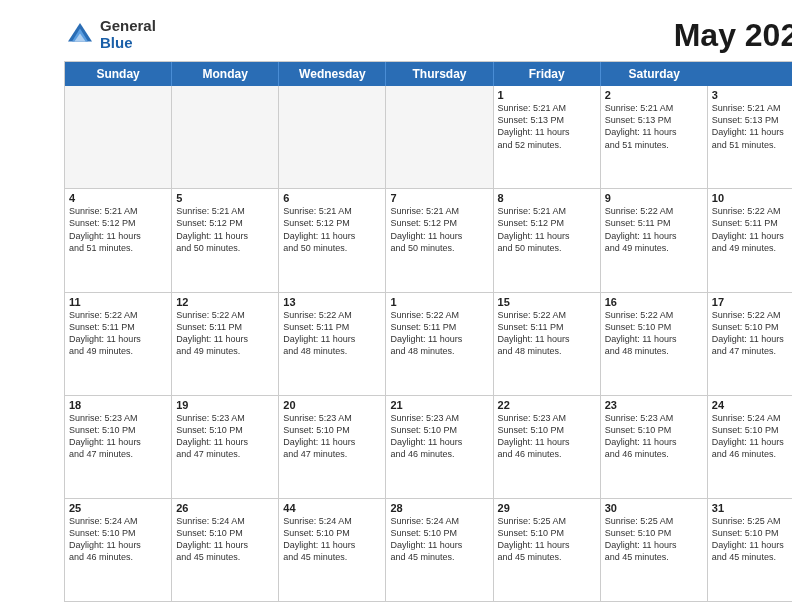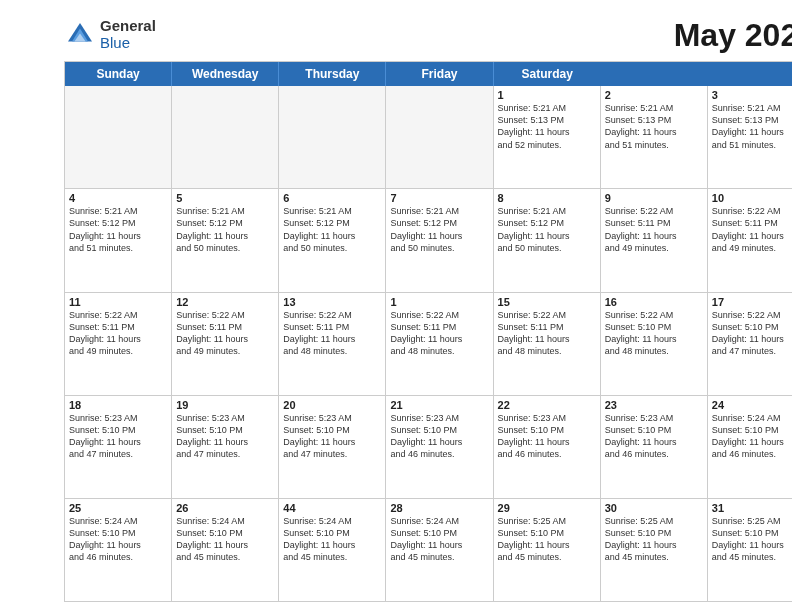--- a/index.html
+++ b/index.html
@@ -34,21 +34,21 @@
       flex-direction: column;
       line-height: 1.1;
     }
     .logo-general {
       font-size: 15px;
       font-weight: bold;
       color: #333;
     }
     .logo-blue {
       font-size: 15px;
-      font-weight: normal;
+      font-weight: bold;
       color: #1a5fa8;
     }
     .logo-icon {
       width: 32px;
       height: 32px;
     }
     .title-block {
       text-align: center;
     }
     .title-month {
@@ -134,20 +134,21 @@
       </div>
     </div>
     <div class="title-block">
       <div class="title-month">May 2025</div>
     </div>
   </div>
 
   <div class="calendar">
     <div class="cal-header">
     <div class="cal-header-cell">Sunday</div>
+        <div class="cal-header-cell">Monday</div>
         <div class="cal-header-cell">Wednesday</div>
         <div class="cal-header-cell">Thursday</div>
         <div class="cal-header-cell">Friday</div>
         <div class="cal-header-cell">Saturday</div>
       </div>
     <div class="cal-body">
     <div class="cal-row">
           <div class="cal-cell empty"></div>
           <div class="cal-cell empty"></div>
           <div class="cal-cell empty"></div>

